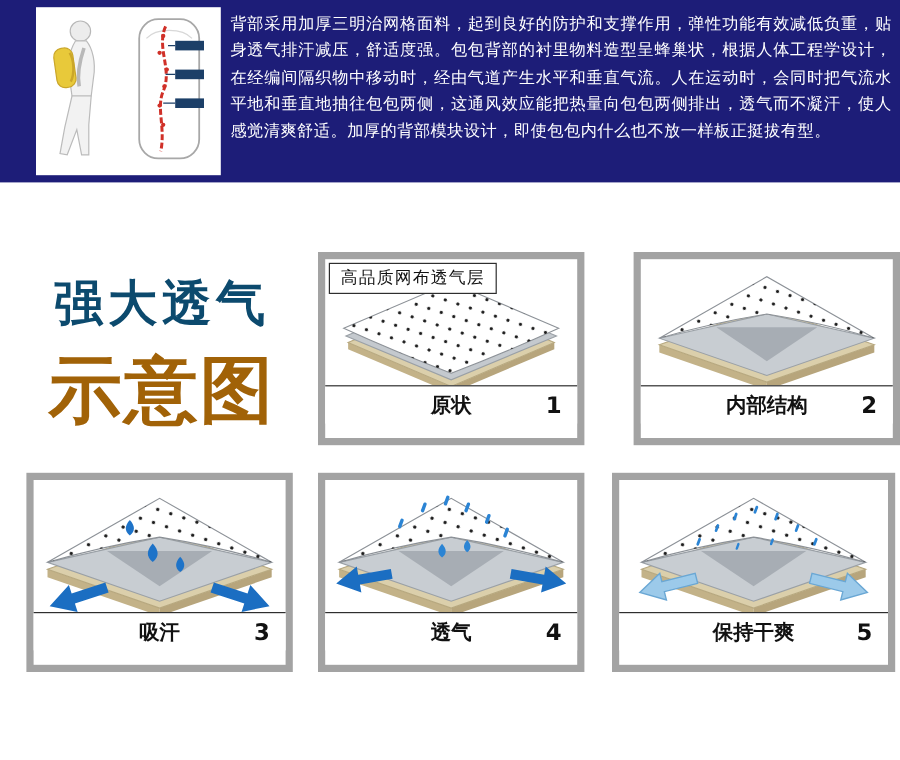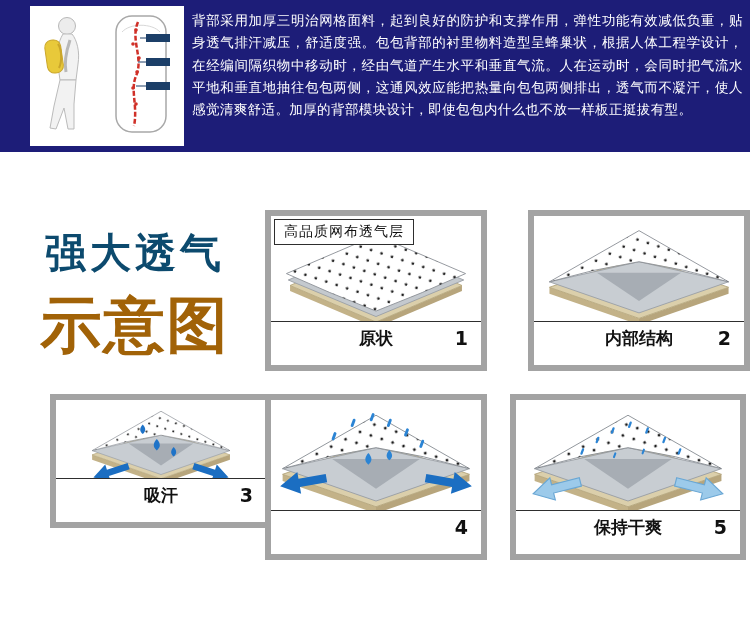--- a/index.html
+++ b/index.html
@@ -24,21 +24,21 @@
   .diagram svg { width:100%; height:100%; display:block; }
   .tag { position:absolute; left:3px; top:3px; z-index:2; background:#ffffff; border:1px solid #2e2e2e;
          font-size:14px; letter-spacing:1px; padding:3px 9px; color:#111111; }
   .caption { position:absolute; left:0; right:0; bottom:12px; height:32px; border-top:1px solid #2e2e2e; background:#ffffff; }
   .cap-label { position:absolute; left:0; right:0; top:50%; transform:translateY(-50%);
                text-align:center; font-size:17px; font-weight:700; color:#111111; }
   .cap-num { position:absolute; right:13px; top:50%; transform:translateY(-50%);
              font-size:19px; font-weight:700; color:#111111; z-index:2; }
   #p1 { left:265px; top:210px; width:222px; height:161px; }
   #p2 { left:510px; top:210px; width:222px; height:161px;margin-left:18px; }
-  #p3 { left:22px;  top:394px; width:222px; height:134px;margin-left:28px; }
+  #p3 { left:22px;  top:394px; width:222px; height:166px; }
   #p4 { left:265px; top:394px; width:222px; height:166px; }
   #p5 { left:510px; top:394px; width:236px; height:166px; }
   .defs-holder { position:absolute; width:0; height:0; overflow:hidden; }
 </style>
 </head>
 <body>
 
 <div class="page">
 
   <svg class="defs-holder" aria-hidden="true">
@@ -201,20 +201,21 @@
           <use href="#droplet" transform="translate(102,62) scale(0.9)"></use>
           <use href="#droplet" transform="translate(124,58) scale(0.8)"></use>
         </g>
         <g fill="#1b6ec2">
           <use href="#arrow" transform="translate(58,82) rotate(170) scale(1.45)"></use>
           <use href="#arrow" transform="translate(162,82) rotate(10) scale(1.45)"></use>
         </g>
       </svg>
     </div>
     <div class="caption">
+      <span class="cap-label">透气</span>
       <span class="cap-num">4</span>
     </div>
   </div>
 
   <div class="panel" id="p5">
     <div class="diagram">
       <svg viewBox="0 0 220 128" preserveAspectRatio="xMidYMid meet">
         <g>
           <polygon points="12,78 110,112 110,119 12,85" fill="#c3b288"></polygon>
           <polygon points="208,78 110,112 110,119 208,85" fill="#b7a57c"></polygon>

